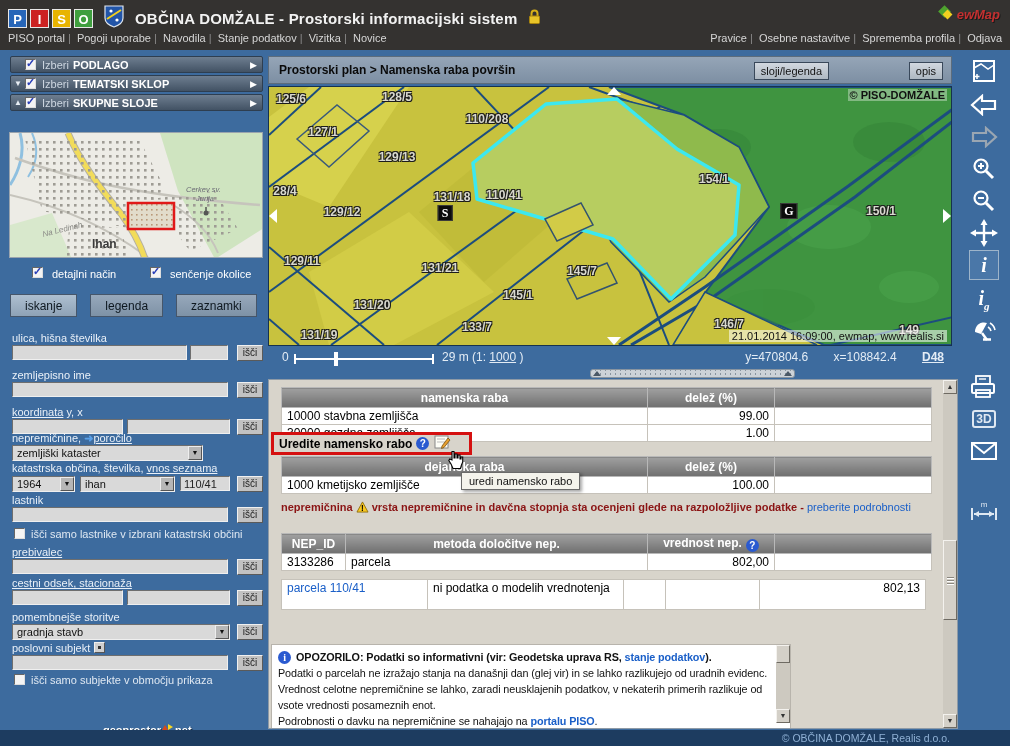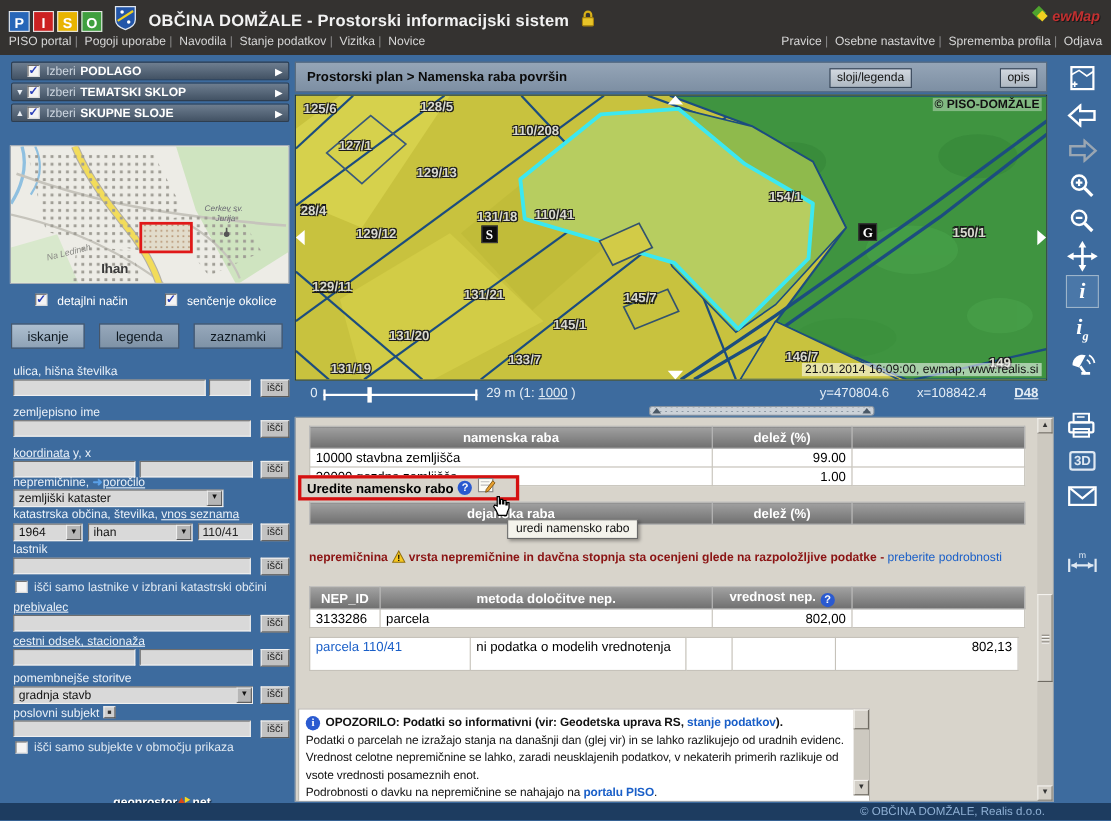--- a/index.html
+++ b/index.html
@@ -452,20 +452,25 @@
           <col style="width:366px">
           <col style="width:127px">
           <col style="width:157px">
         </colgroup>
       <tbody>
           <tr>
         <th>dejanska raba</th>
         <th>delež (%)</th>
         <th></th>
       </tr>
+      <tr>
+        <td>1000 kmetijsko zemljišče</td>
+        <td class="num">100.00</td>
+        <td></td>
+      </tr>
     </tbody>
       </table>
 
     <div class="notepara">
       <span class="nb">nepremičnina</span><span> <svg width="13" height="12" viewBox="0 0 14 13" style="vertical-align:-2px">
             <polygon points="7,1 13,12 1,12" fill="#f8c820" stroke="#907010"></polygon>
             <text x="7" y="11" font-size="9" text-anchor="middle" fill="#000" font-weight="bold">!</text>
           </svg> </span><span class="nb"> vrsta nepremičnine in davčna stopnja sta ocenjeni glede na razpoložljive podatke - </span><span class="linkb">preberite podrobnosti</span>
     </div>
 

